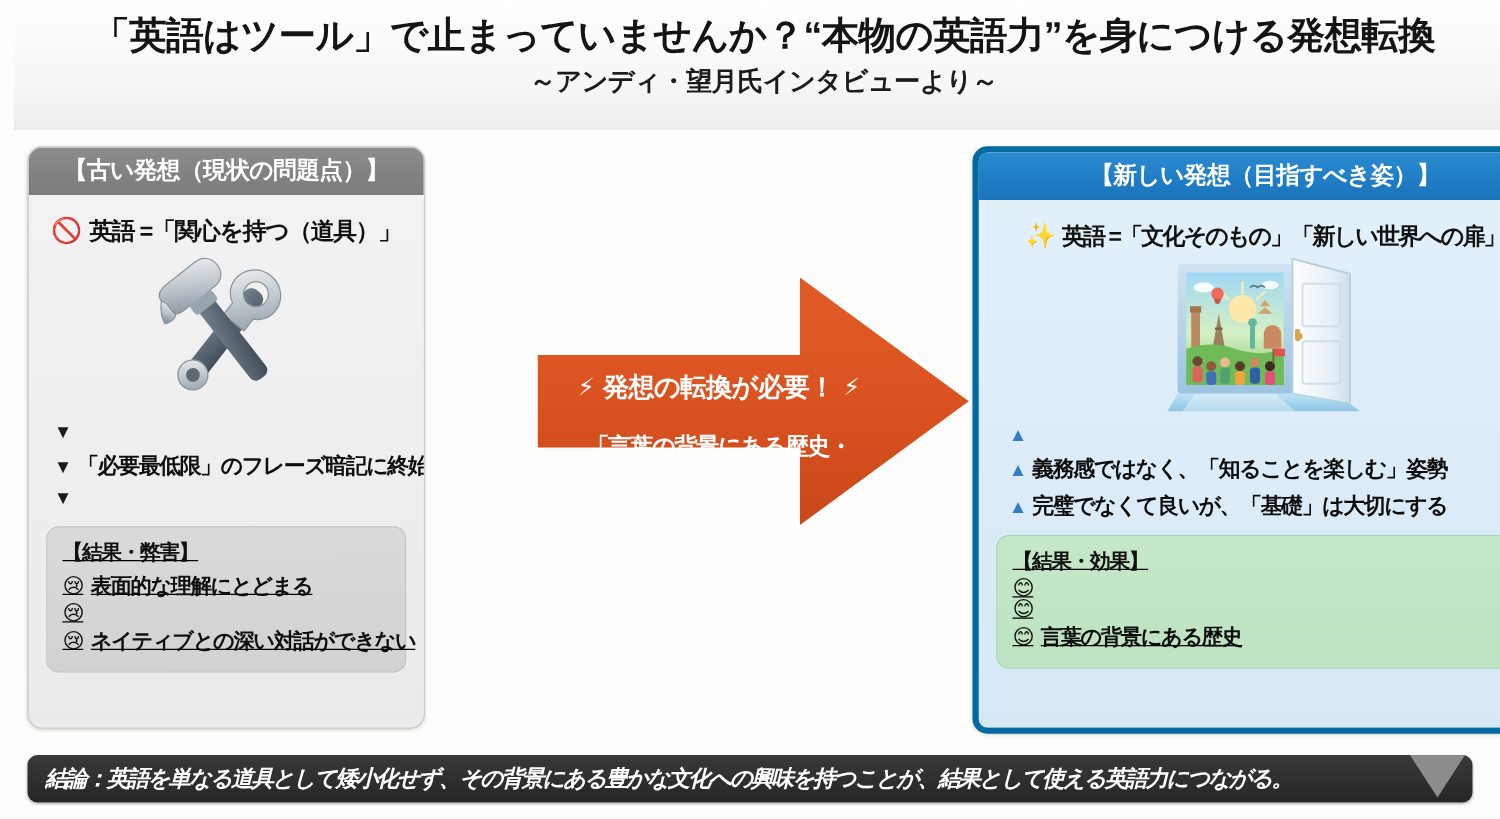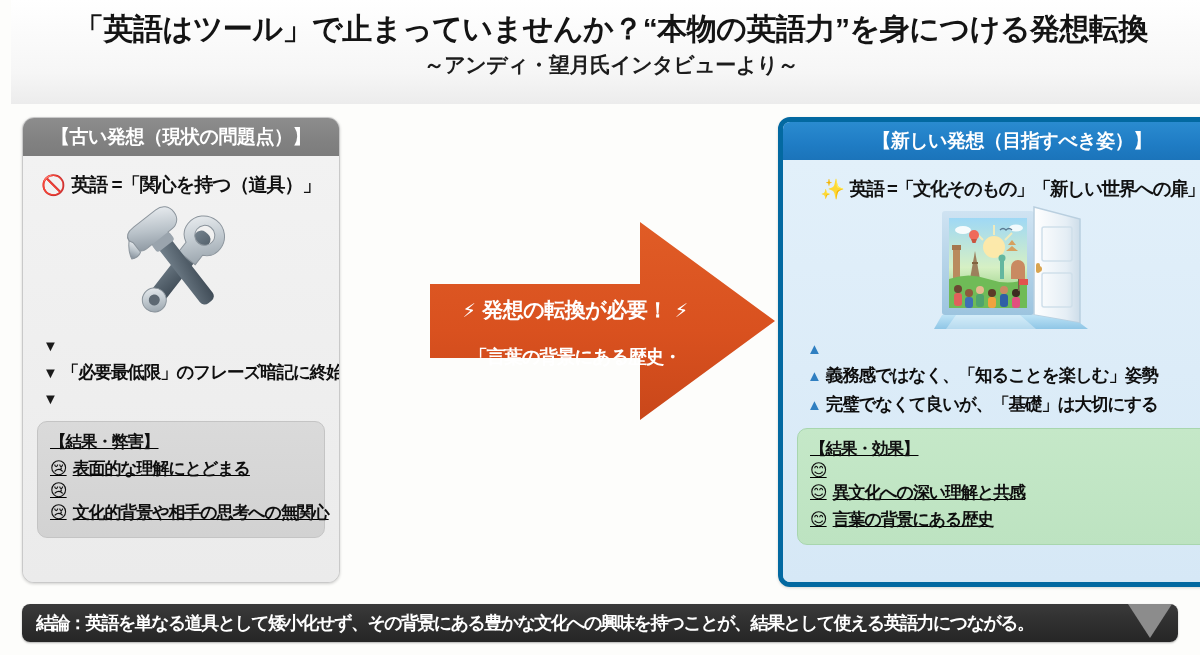--- a/index.html
+++ b/index.html
@@ -244,20 +244,21 @@
     top: 0;
     right: 40px;
     height: 38px;
     line-height: 38px;
     color: #ffffff;
     font-size: 18px;
     font-weight: bold;
     letter-spacing: -1.6px;
     white-space: nowrap;
     overflow: hidden;
+    font-style: italic;
   }
   #conclusion-chevron {
     position: absolute;
     right: 6px;
     top: 0;
     width: 0;
     height: 0;
     border-left: 22px solid transparent;
     border-right: 22px solid transparent;
     border-top: 34px solid #8c8c8c;
@@ -334,21 +335,21 @@
       <div class="result-title">【結果・弊害】</div>
       <div class="result-item">
         <span class="emoji">😢</span>
         <span>表面的な理解にとどまる</span>
       </div>
       <div class="result-item">
         <span class="emoji">😢</span>
       </div>
       <div class="result-item">
         <span class="emoji">😢</span>
-        <span>文化的背景や相手の思考への無関心</span>
+        <span>ネイティブとの深い対話ができない</span>
       </div>
     </div>
 
   </div>
 </div>
 
 <div id="arrow-wrap">
   <svg viewBox="0 0 348 218" xmlns="http://www.w3.org/2000/svg" aria-hidden="true">
     <defs>
       <linearGradient id="arrowGrad" x1="0" y1="0" x2="0" y2="1">
@@ -479,21 +480,20 @@
       </div>
     </div>
 
     <div class="result-box" id="result-new">
       <div class="result-title">【結果・効果】</div>
       <div class="result-item">
         <span class="emoji">😊</span>
       </div>
       <div class="result-item">
         <span class="emoji">😊</span>
-        <span>異文化への深い理解と共感</span>
       </div>
       <div class="result-item">
         <span class="emoji">😊</span>
         <span>言葉の背景にある歴史</span>
       </div>
     </div>
 
   </div>
 </div>
 

